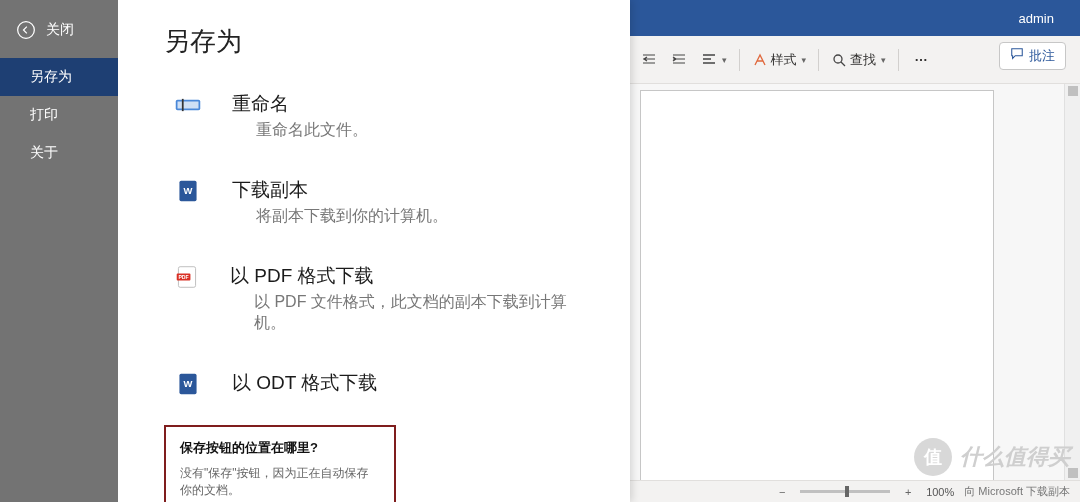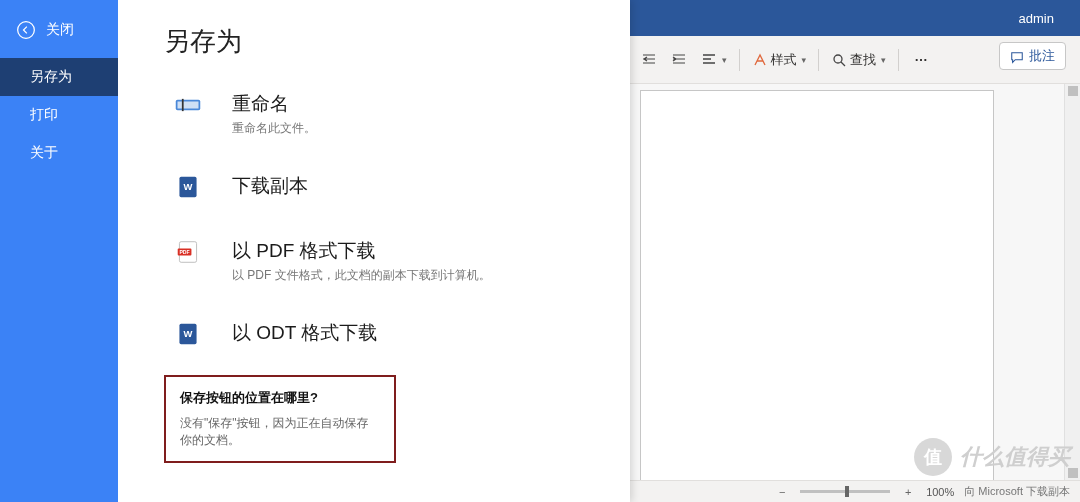--- a/index.html
+++ b/index.html
@@ -56,21 +56,21 @@
   }
   .ribbon svg { width: 16px; height: 16px; }
   .ribbon .caret { font-size: 9px; color: #666; margin-left: 2px; }
   .ribbon .ellipsis { padding: 4px 10px; cursor: pointer; font-weight: bold; letter-spacing: 1px; }
 
   .comments-btn {
     position: absolute;
     top: 42px;
     right: 14px;
     display: flex;
-    align-items: flex-end;
+    align-items: flex-start;
     gap: 5px;
     border: 1px solid #c7c7c7;
     border-radius: 4px;
     padding: 4px 10px;
     background: #fff;
     font-size: 13px;
     color: #2b579a;
     cursor: pointer;
   }
   .comments-btn svg { width: 14px; height: 14px; fill: #2b579a; }
@@ -139,21 +139,21 @@
     position: absolute;
     top: 0; left: 0;
     width: 630px;
     height: 100%;
     display: flex;
     background: #fff;
     box-shadow: 2px 0 8px rgba(0,0,0,.15);
   }
   .bs-nav {
     width: 118px;
-    background: #3b82f6;
+    background: #737373;
     color: #fff;
     display: flex;
     flex-direction: column;
     padding-top: 10px;
   }
   .bs-back {
     display: flex;
     align-items: center;
     gap: 10px;
     padding: 10px 16px 18px;
@@ -179,21 +179,21 @@
     display: flex;
     align-items: flex-start;
     gap: 26px;
     padding: 10px 6px;
     cursor: pointer;
     margin-bottom: 16px;
   }
   .bs-option .ico { width: 36px; display: flex; justify-content: center; padding-top: 2px; }
   .bs-option .ico svg { width: 28px; height: 24px; }
   .bs-option .txt .h { font-size: 19px; color: #1b1b1b; margin-bottom: 3px; }
-  .bs-option .txt .d { font-size: 12px; color: #777; }
+  .bs-option .txt .d { font-size: 16px; color: #777; margin-left: 24px; }
 
   .bs-note {
     border: 2px solid #7f1d1d;
     padding: 12px 14px;
     margin-top: 12px;
     width: 232px;
   }
   .bs-note .q { font-weight: 700; font-size: 13px; margin-bottom: 8px; color: #111;}
   .bs-note .a { font-size: 12px; color: #666; }
 
@@ -317,20 +317,21 @@
 
     <div class="bs-option">
       <div class="ico">
           <svg viewBox="0 0 24 28">
             <rect x="2" y="2" width="20" height="24" rx="2" fill="#2b579a"></rect>
             <text x="12" y="18" text-anchor="middle" fill="#fff" font-size="11" font-family="Arial" font-weight="bold">W</text>
           </svg>
         </div>
       <div class="txt">
         <div class="h">下载副本</div>
+        <div class="d">将副本下载到你的计算机。</div>
       </div>
     </div>
 
     <div class="bs-option">
       <div class="ico">
           <svg viewBox="0 0 28 28">
             <rect x="4" y="2" width="20" height="24" rx="2" fill="#fff" stroke="#b5b5b5"></rect>
             <rect x="2" y="10" width="16" height="8" rx="1" fill="#d93025"></rect>
             <text x="10" y="16" text-anchor="middle" fill="#fff" font-size="6" font-family="Arial" font-weight="bold">PDF</text>
           </svg>

